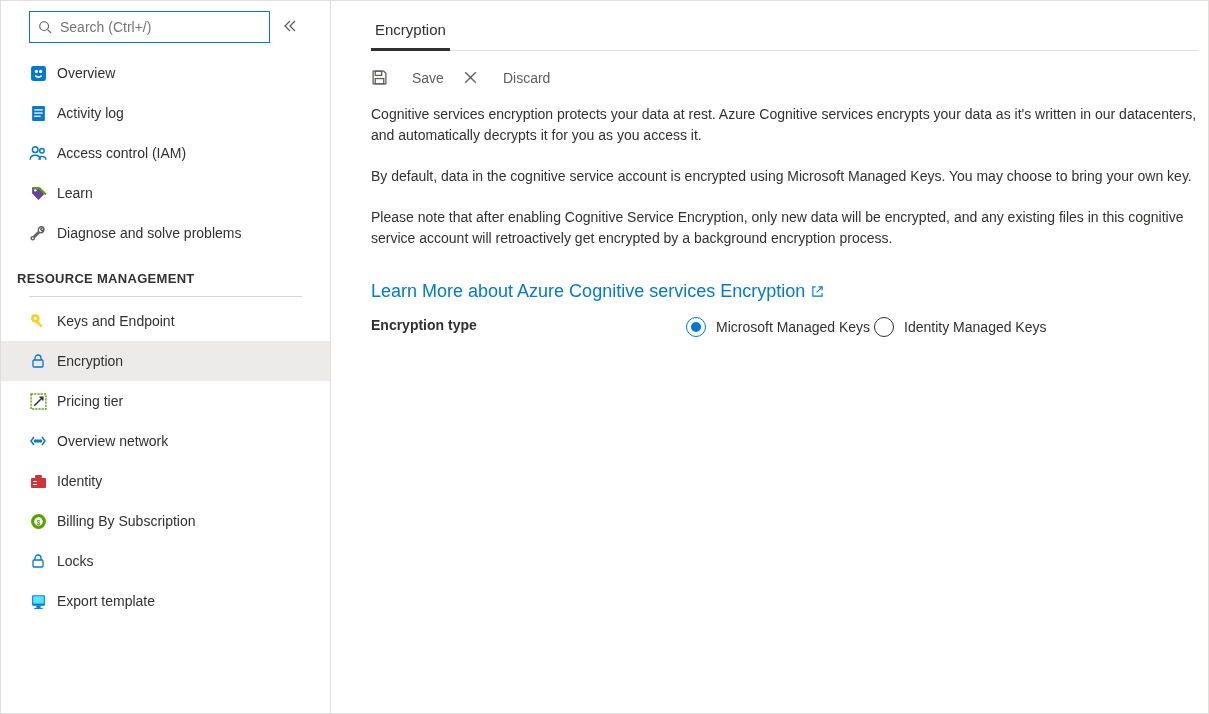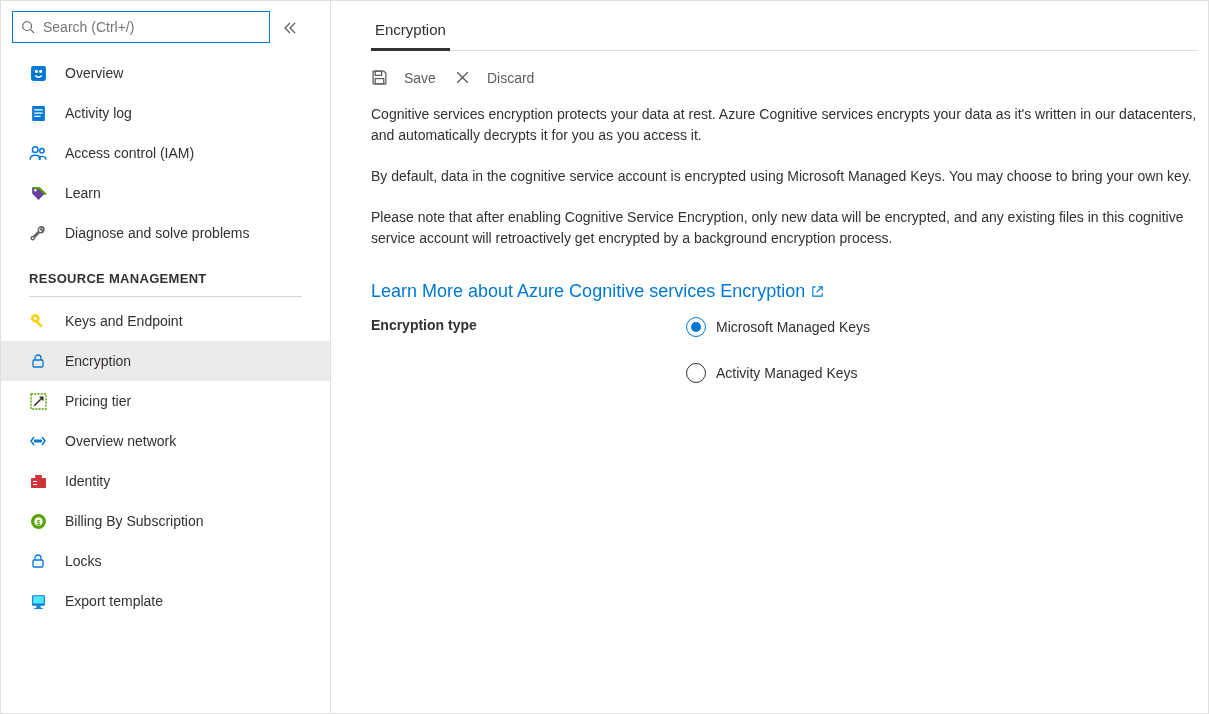--- a/index.html
+++ b/index.html
@@ -20,23 +20,23 @@
     }
     .sidebar {
       width: 330px;
       border-right: 1px solid #e1dfdd;
       display: flex;
       flex-direction: column;
       background: #ffffff;
       position: relative;
     }
     .search-wrap {
-      padding: 10px 28px 10px 11px;
-      display: flex;
-      align-items: flex-end;
+      padding: 10px 28px 10px 28px;
+      display: flex;
+      align-items: center;
       gap: 8px;
     }
     .search-box {
       flex: 1;
       display: flex;
       align-items: center;
       border: 1px solid #0078d4;
       padding: 4px 8px;
       height: 32px;
     }
@@ -66,40 +66,40 @@
       background: #f3f2f1;
     }
     .nav-scroll::-webkit-scrollbar-thumb {
       background: #c8c6c4;
     }
     .nav-item {
       display: flex;
       align-items: center;
       padding: 8px 12px 8px 28px;
       cursor: pointer;
-      gap: 18px;
+      gap: 10px;
       min-height: 40px;
     }
     .nav-item.selected {
       background: #edebe9;
     }
     .nav-item .icon-slot {
       width: 18px;
       height: 18px;
       display: flex;
       align-items: center;
       justify-content: center;
       flex-shrink: 0;
     }
     .nav-item span.label {
       font-size: 14px;
       color: #323130;
     }
     .section-header {
-      padding: 18px 12px 6px 28px;
+      padding: 18px 12px 6px 16px;
       font-size: 13px;
       font-weight: 600;
       color: #323130;
       letter-spacing: 0.3px;
     }
     .section-divider {
       border-bottom: 1px solid #d6d6d6;
       margin: 4px 28px 4px 28px;
     }
     .content {
@@ -121,21 +121,21 @@
       cursor: pointer;
     }
     .toolbar {
       display: flex;
       gap: 18px;
       padding: 18px 0 18px 0;
     }
     .toolbar-btn {
       display: flex;
       align-items: flex-end;
-      gap: 16px;
+      gap: 24px;
       cursor: pointer;
       color: #605e5c;
       font-size: 14px;
     }
     .body-text {
       font-size: 14px;
       color: #323130;
       line-height: 1.5;
       margin-bottom: 20px;
       max-width: 830px;
@@ -154,22 +154,22 @@
       margin-top: 15px;
     }
     .form-label {
       width: 315px;
       font-weight: 600;
       font-size: 14px;
       color: #323130;
     }
     .radio-group {
       display: flex;
-      flex-direction: column;
-      gap: 26px;
+      flex-direction: row;
+      gap: 4px;
     }
     .radio-option {
       display: flex;
       align-items: center;
       gap: 10px;
       cursor: pointer;
     }
     .radio-circle {
       width: 20px;
       height: 20px;
@@ -413,17 +413,17 @@
     <div class="form-label">Encryption type</div>
     <div class="radio-group">
       <div class="radio-option selected">
         <div class="radio-circle">
             <div class="radio-dot"></div>
           </div>
         <span class="radio-text">Microsoft Managed Keys</span>
       </div>
       <div class="radio-option">
         <div class="radio-circle"></div>
-        <span class="radio-text">Activity Managed Keys</span>
+        <span class="radio-text">Identity Managed Keys</span>
       </div>
     </div>
   </div>
 </div>
 
 </body></html>

